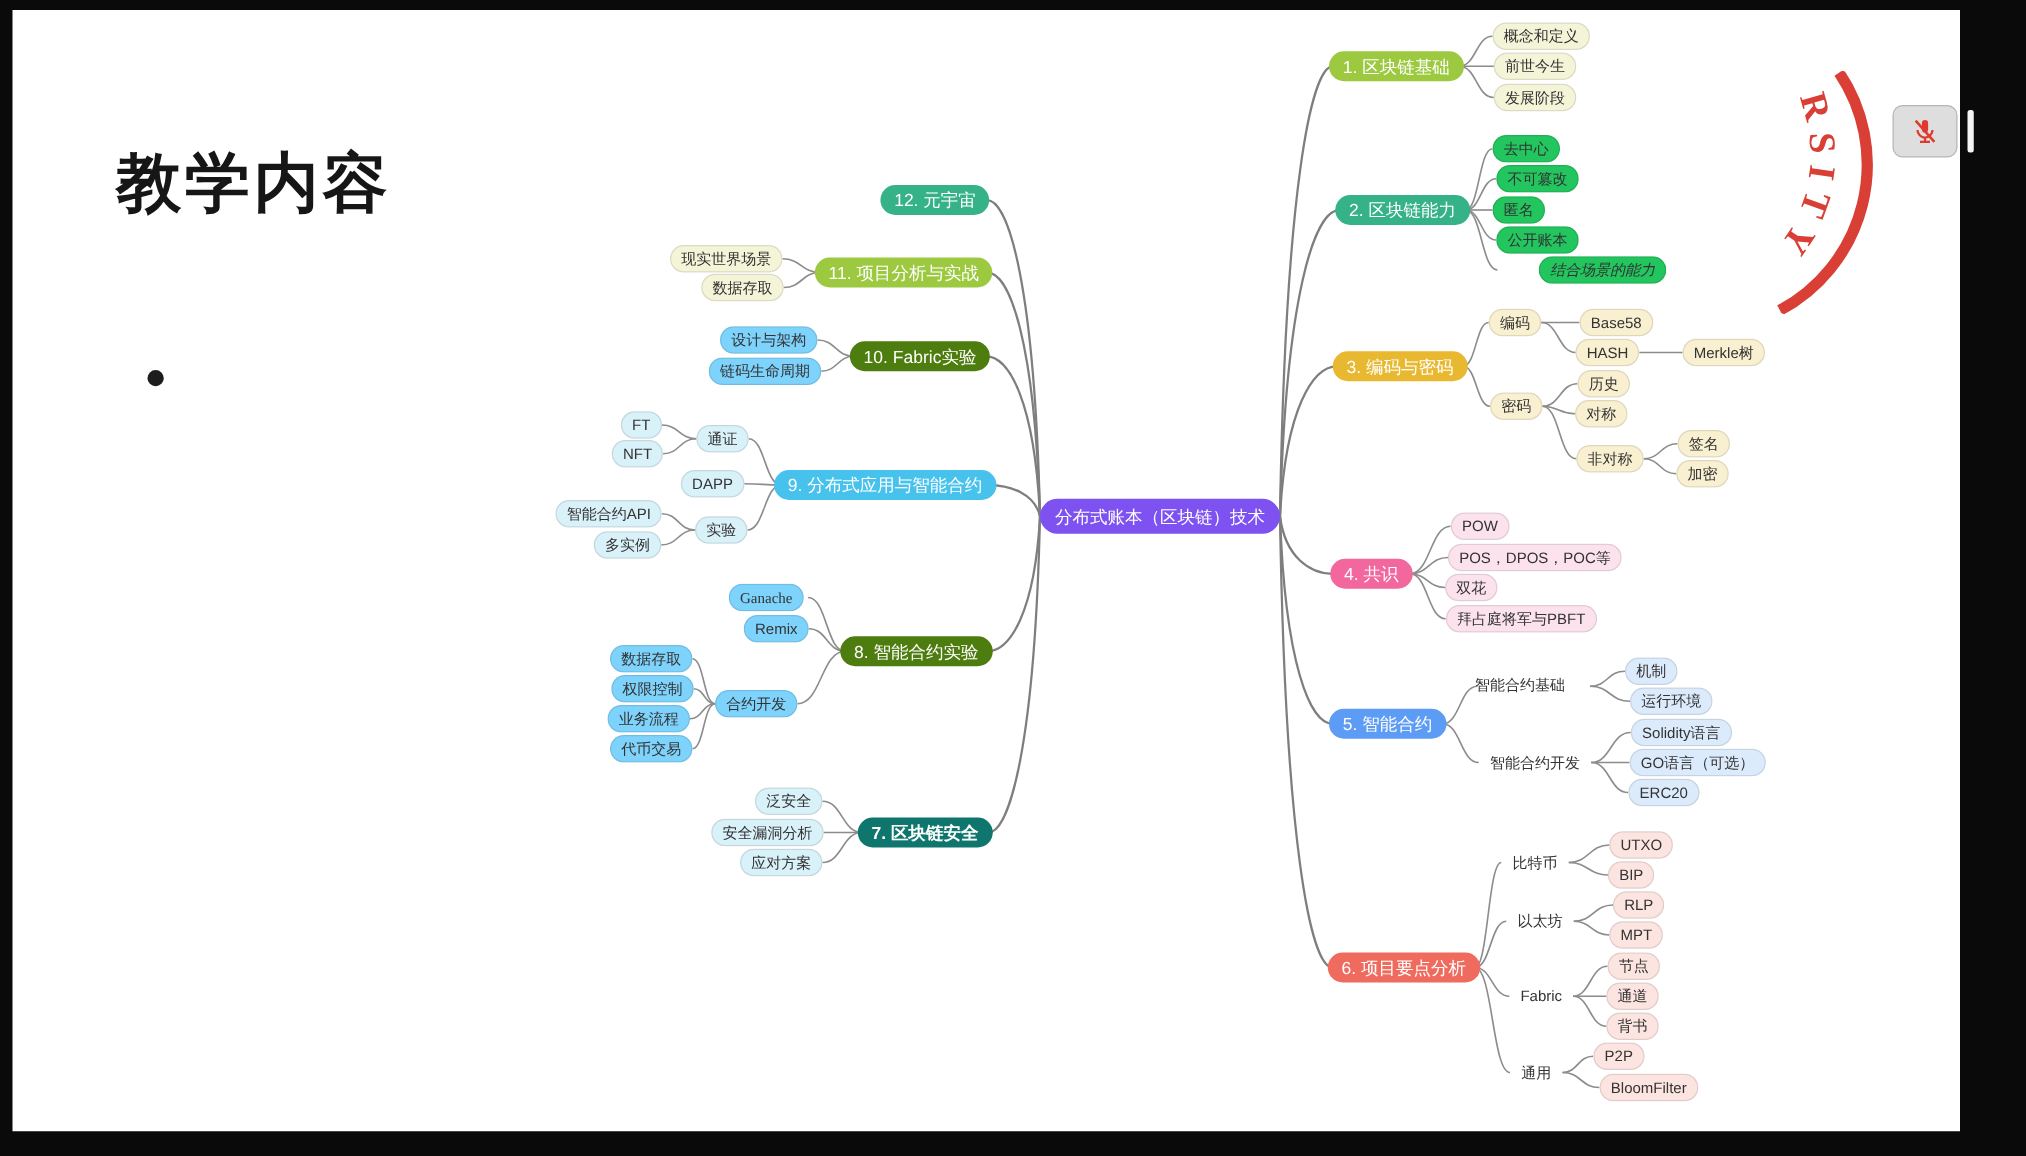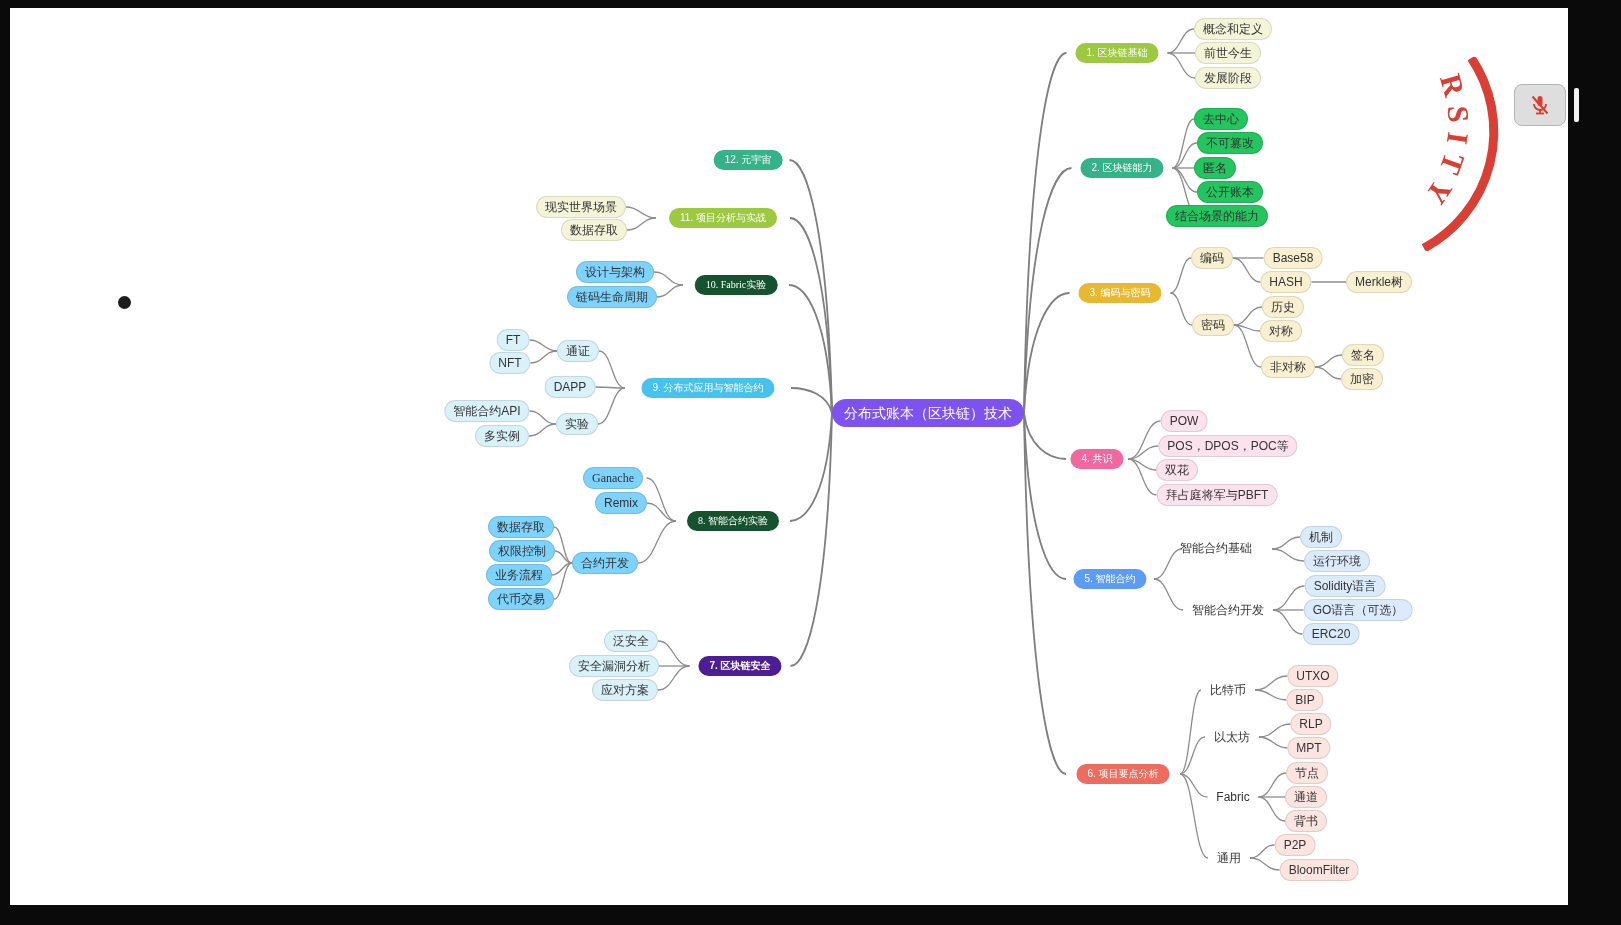--- a/index.html
+++ b/index.html
@@ -7,32 +7,32 @@
           font-family:"Liberation Sans","DejaVu Sans",sans-serif;}
   .slide{position:absolute;left:10px;top:8px;width:1558px;height:897px;background:#ffffff;}
   .mindmap-svg{position:absolute;left:0;top:0;width:1621px;height:925px;pointer-events:none;}
   .nodes-layer{position:absolute;left:0;top:0;width:1621px;height:925px;}
   .edge{fill:none;stroke:#8c8c8c;stroke-width:1.3px;}
   .root-edge{stroke:#7e7e7e;stroke-width:1.8px;}
   .node{position:absolute;transform:translate(-50%,-50%);white-space:nowrap;line-height:1;
         font-size:12px;color:#333;padding:4px 8px;border-radius:11px;}
   .node.leaf{border:1px solid rgba(0,0,0,.10);}
   .node.leaf.c-txt{background:transparent;border:1px solid transparent;color:#333;}
-  .node.branch{font-size:10px;color:#fff;padding:5px 11px;border-radius:14px;border:none;}
+  .node.branch{font-size:14px;color:#fff;padding:5px 11px;border-radius:14px;border:none;}
   .node.center{font-size:14px;color:#fff;padding:7px 12px;border-radius:17px;border:none;}
   .c-center{background:#7e52f0;}
   .c-green{background:#9cc93f;}
   .c-teal{background:#35b287;}
   .c-yellow{background:#e9b831;}
   .c-pink{background:#f2679d;}
   .c-blue{background:#5d9cf5;}
   .c-red{background:#ef6b5d;}
-  .c-purple{background:#14532d;font-family:Liberation Serif, serif;}
+  .c-purple{background:#4d7c0f;}
   .c-cyan{background:#47c2ec;}
-  .c-teal2{background:#4c1d95;}
+  .c-teal2{background:#0f766e;}
   .c-cream{background:#f4f4d9;}
   .c-ltgreen{background:#22c55e;}
   .c-ltyellow{background:#f8f0d0;}
   .c-ltpink{background:#fbe2ed;}
   .c-ltblue{background:#dcebfc;}
   .c-ltred{background:#fce4e0;}
   .c-ltpurple{background:#7dd3fc;}
   .c-ltcyan{background:#d9f1f8;}
   .slide-title{position:absolute;left:93px;top:112px;font-size:52px;font-weight:600;
                color:#161616;letter-spacing:3px;margin:0;}
@@ -136,21 +136,21 @@
       <div class="node center c-center" style="left: 928px; top: 413px;">分布式账本（区块链）技术</div>
       <div class="node branch c-green" style="left: 1117px; top: 53px;">1. 区块链基础</div>
       <div class="node leaf c-cream" style="left: 1233px; top: 29px;">概念和定义</div>
       <div class="node leaf c-cream" style="left: 1228px; top: 53px;">前世今生</div>
       <div class="node leaf c-cream" style="left: 1228px; top: 78px;">发展阶段</div>
       <div class="node branch c-teal" style="left: 1122px; top: 168px;">2. 区块链能力</div>
       <div class="node leaf c-ltgreen" style="left: 1221px; top: 119px;">去中心</div>
       <div class="node leaf c-ltgreen" style="left: 1230px; top: 143px;">不可篡改</div>
       <div class="node leaf c-ltgreen" style="left: 1215px; top: 168px;">匿名</div>
       <div class="node leaf c-ltgreen" style="left: 1230px; top: 192px;">公开账本</div>
-      <div class="node leaf c-ltgreen" style="left: 1217px; top: 216px;">结合场景的能力</div>
+      <div class="node leaf c-ltgreen" style="left: 1282px; top: 216px; font-style: italic;">结合场景的能力</div>
       <div class="node branch c-yellow" style="left: 1120px; top: 293px;">3. 编码与密码</div>
       <div class="node leaf c-ltyellow" style="left: 1212px; top: 258px;">编码</div>
       <div class="node leaf c-ltyellow" style="left: 1293px; top: 258px;">Base58</div>
       <div class="node leaf c-ltyellow" style="left: 1286px; top: 282px;">HASH</div>
       <div class="node leaf c-ltyellow" style="left: 1379px; top: 282px;">Merkle树</div>
       <div class="node leaf c-ltyellow" style="left: 1213px; top: 325px;">密码</div>
       <div class="node leaf c-ltyellow" style="left: 1283px; top: 307px;">历史</div>
       <div class="node leaf c-ltyellow" style="left: 1281px; top: 331px;">对称</div>
       <div class="node leaf c-ltyellow" style="left: 1288px; top: 367px;">非对称</div>
       <div class="node leaf c-ltyellow" style="left: 1363px; top: 355px;">签名</div>
@@ -204,20 +204,21 @@
       <div class="node leaf c-ltpurple" style="left: 521px; top: 527px;">数据存取</div>
       <div class="node leaf c-ltpurple" style="left: 522px; top: 551px;">权限控制</div>
       <div class="node leaf c-ltpurple" style="left: 519px; top: 575px;">业务流程</div>
       <div class="node leaf c-ltpurple" style="left: 521px; top: 599px;">代币交易</div>
       <div class="node branch c-teal2" style="font-weight: 700; left: 740px; top: 666px;">7. 区块链安全</div>
       <div class="node leaf c-ltcyan" style="left: 631px; top: 641px;">泛安全</div>
       <div class="node leaf c-ltcyan" style="left: 614px; top: 666px;">安全漏洞分析</div>
       <div class="node leaf c-ltcyan" style="left: 625px; top: 690px;">应对方案</div>
     </div>
 
+  <h1 class="slide-title">教学内容</h1>
   <div class="bullet-dot"></div>
 
   <svg class="stamp" viewBox="0 0 150 200">
     <defs>
       <path id="stampTextArc" d="M 52 18 A 118 118 0 0 1 52 182"></path>
     </defs>
     <path d="M 88 2 A 132 132 0 0 1 88 198" stroke="#d7352b" stroke-width="9" fill="none"></path>
     <text font-size="30" font-weight="bold" fill="#d7352b" letter-spacing="8" font-family="Liberation Serif, serif">
       <textPath href="#stampTextArc" startOffset="8%">RSITY</textPath>
     </text>

